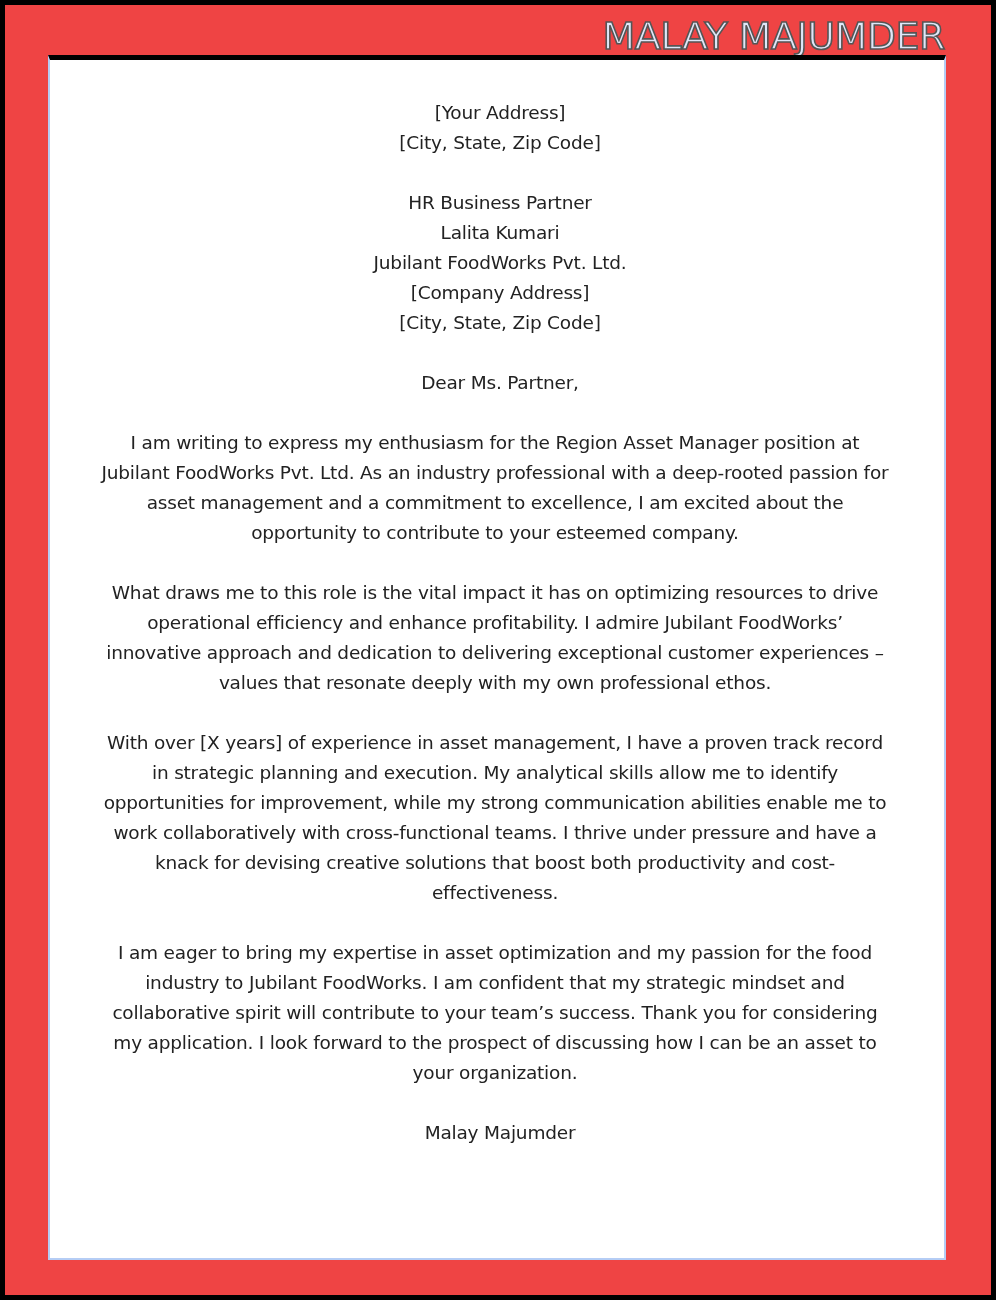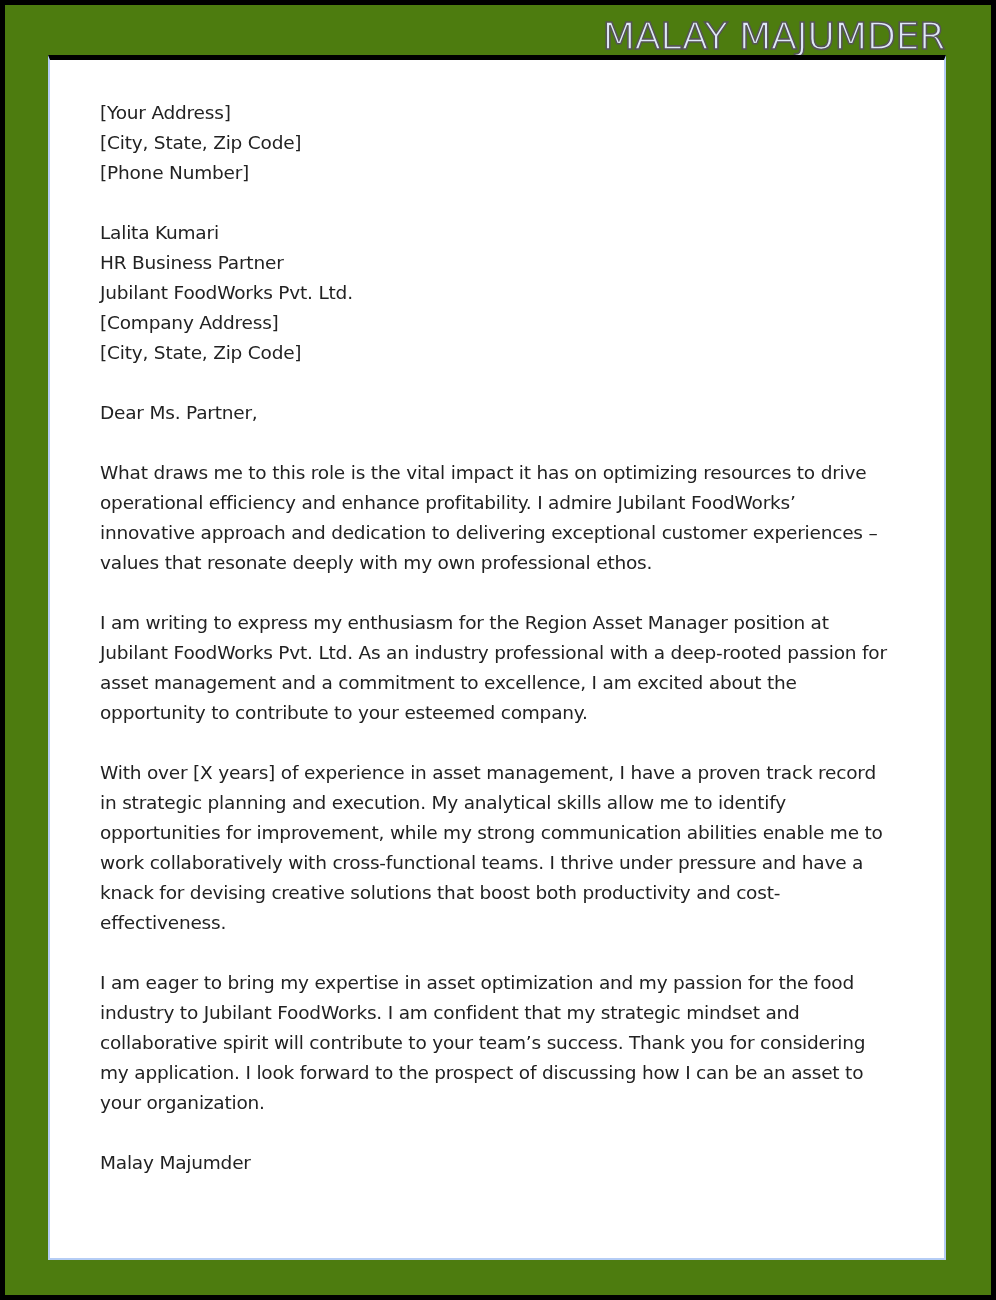--- a/index.html
+++ b/index.html
@@ -13,21 +13,21 @@
       overflow: hidden;
       background: #000000;
       font-family: "DejaVu Sans", sans-serif;
     }
     .frame {
       position: absolute;
       left: 5px;
       top: 5px;
       width: 986px;
       height: 1290px;
-      background: #4d7c0f;
+      background: #ef4444;
       overflow: hidden;
     }
     .title {
       position: absolute;
       right: 46px;
       top: 12px;
       font-family: "DejaVu Sans", sans-serif;
       font-size: 38px;
       font-weight: normal;
       letter-spacing: -0.5px;
@@ -51,20 +51,21 @@
     }
     .content {
       position: absolute;
       left: 95px;
       top: 93px;
       width: 800px;
       font-size: 18.5px;
       line-height: 30px;
       color: #222222;
       letter-spacing: -0.2px;
+      text-align: center;
     }
     .block {
       margin: 0 0 30px 0;
     }
     .line {
       display: block;
       white-space: nowrap;
     }
     .para {
       margin: 0 0 30px 0;
@@ -81,35 +82,34 @@
   <div class="title">MALAY MAJUMDER</div>
 
   <div class="page">
     
   </div>
 
   <div class="content">
     <div class="block">
       <span class="line">[Your Address]</span>
       <span class="line">[City, State, Zip Code]</span>
-      <span class="line">[Phone Number]</span>
     </div>
 
     <div class="block">
+      <span class="line">HR Business Partner</span>
       <span class="line">Lalita Kumari</span>
-      <span class="line">HR Business Partner</span>
       <span class="line">Jubilant FoodWorks Pvt. Ltd.</span>
       <span class="line">[Company Address]</span>
       <span class="line">[City, State, Zip Code]</span>
     </div>
 
     <div class="block">Dear Ms. Partner,</div>
 
+    <div class="para">I am writing to express my enthusiasm for the Region Asset Manager position at Jubilant FoodWorks Pvt. Ltd. As an industry professional with a deep-rooted passion for asset management and a commitment to excellence, I am excited about the opportunity to contribute to your esteemed company.</div>
     <div class="para">What draws me to this role is the vital impact it has on optimizing resources to drive operational efficiency and enhance profitability. I admire Jubilant FoodWorks’ innovative approach and dedication to delivering exceptional customer experiences – values that resonate deeply with my own professional ethos.</div>
-    <div class="para">I am writing to express my enthusiasm for the Region Asset Manager position at Jubilant FoodWorks Pvt. Ltd. As an industry professional with a deep-rooted passion for asset management and a commitment to excellence, I am excited about the opportunity to contribute to your esteemed company.</div>
     <div class="para">With over [X years] of experience in asset management, I have a proven track record in strategic planning and execution. My analytical skills allow me to identify opportunities for improvement, while my strong communication abilities enable me to work collaboratively with cross-functional teams. I thrive under pressure and have a knack for devising creative solutions that boost both productivity and cost-effectiveness.</div>
     <div class="para">I am eager to bring my expertise in asset optimization and my passion for the food industry to Jubilant FoodWorks. I am confident that my strategic mindset and collaborative spirit will contribute to your team’s success. Thank you for considering my application. I look forward to the prospect of discussing how I can be an asset to your organization.</div>
 
 
     <div>
       <span class="signature-name">Malay Majumder</span>
 
     </div>
   </div>
 </div>

